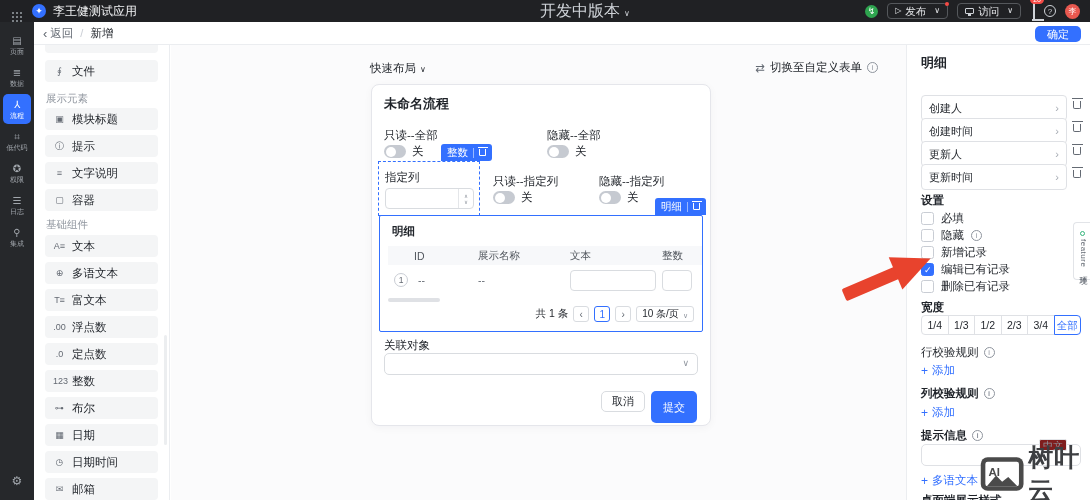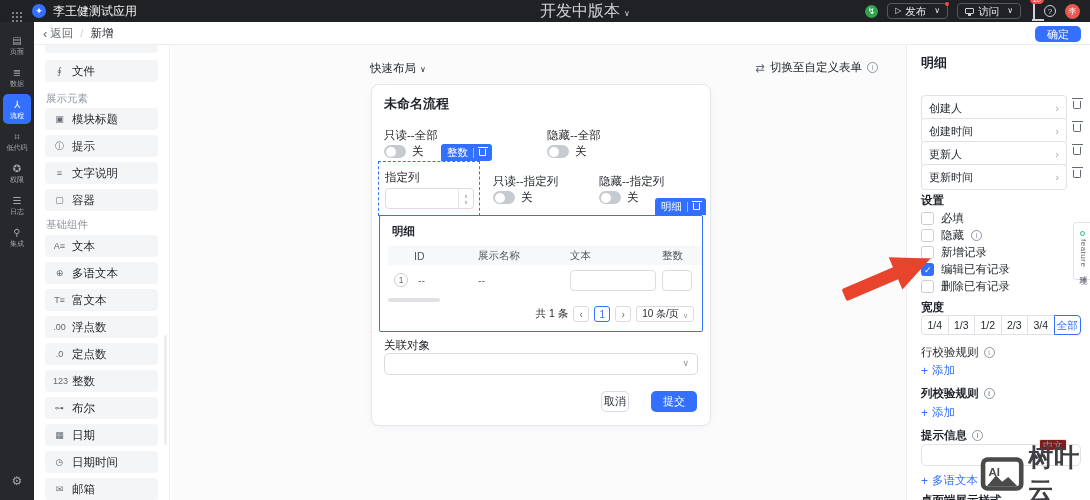--- a/index.html
+++ b/index.html
@@ -84,22 +84,22 @@
   .cell-in { height:21px; background:#fff; border:1px solid #d9dce0; border-radius:4px; }
   .hscroll { position:absolute; left:8px; top:82px; width:52px; height:4px; border-radius:2px; background:#dfe1e5; }
   .dp-pag { position:absolute; right:8px; top:90px; display:flex; align-items:center; gap:5px; font-size:10.5px; color:#1f2329; }
   .pagbox { width:16px; height:16px; border:1px solid #d9dce0; border-radius:3px; text-align:center; line-height:15px; font-size:10px; color:#646a73; background:#fff; }
   .pagbox.cur { border-color:#3370ff; color:#3370ff; }
   .pagsel { height:16px; border:1px solid #d9dce0; border-radius:3px; padding:0 5px; display:flex; align-items:center; gap:4px; font-size:10px; color:#1f2329; background:#fff; }
   .chev-s::after { content:"∨"; font-size:7px; color:#8f959e; }
 
   .selbox { position:absolute; left:12px; top:268px; width:314px; height:22px; border:1px solid #d9dce0; border-radius:5px; background:#fff; }
   .selbox::after { content:"∨"; position:absolute; right:8px; top:4px; font-size:9px; color:#8f959e; }
-  .btn-outline { position:absolute; width:28px; height:21px; border:1px solid #d9dce0; border-radius:5px; background:#fff; font-size:11px; color:#1f2329; text-align:center; line-height:19px; }
-  .btn-primary { position:absolute; width:46px; height:21px; border:none; border-radius:5px; background:#3370ff; font-size:11px; color:#fff; text-align:center; line-height:21px; }
+  .btn-outline { position:absolute; width:44px; height:21px; border:1px solid #d9dce0; border-radius:5px; background:#fff; font-size:11px; color:#1f2329; text-align:center; line-height:19px; }
+  .btn-primary { position:absolute; width:46px; height:32px; border:none; border-radius:5px; background:#3370ff; font-size:11px; color:#fff; text-align:center; line-height:21px; }
 
   
   .rpanel { position:absolute; left:906px; top:45px; width:184px; height:455px; background:#fff; border-left:1px solid #ebedf0; z-index:10; }
   .rp-title { position:absolute; left:14px; top:9px; font-size:13px; font-weight:bold; }
   .rp-tabs { position:absolute; left:14px; top:31px; width:156px; display:flex; gap:16px; border-bottom:1px solid #ebedf0; height:17px; font-size:11.5px; }
   .rp-tab { padding-bottom:4px; color:#1f2329; }
   .rp-tab.active { color:#3370ff; border-bottom:2px solid #3370ff; }
   .frow { position:absolute; left:14px; width:146px; height:20px; border:1px solid #dfe1e5; border-radius:4px; display:flex; align-items:center; justify-content:space-between; padding:12px 7px; font-size:11px; color:#1f2329; background:#fff; }
   .frow .rchev { color:#a6abb3; font-size:11px; }
   .frow-trash { position:absolute; left:166px; }

